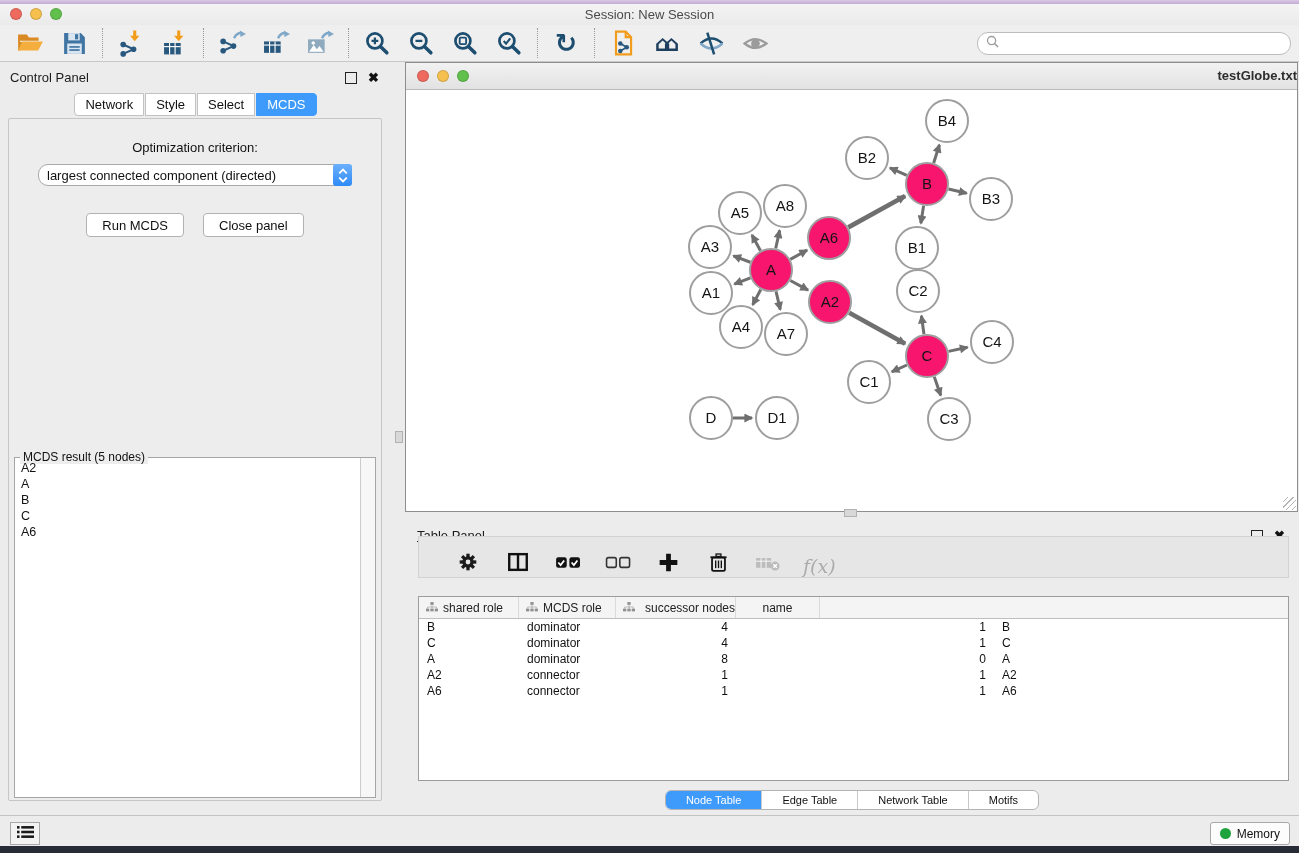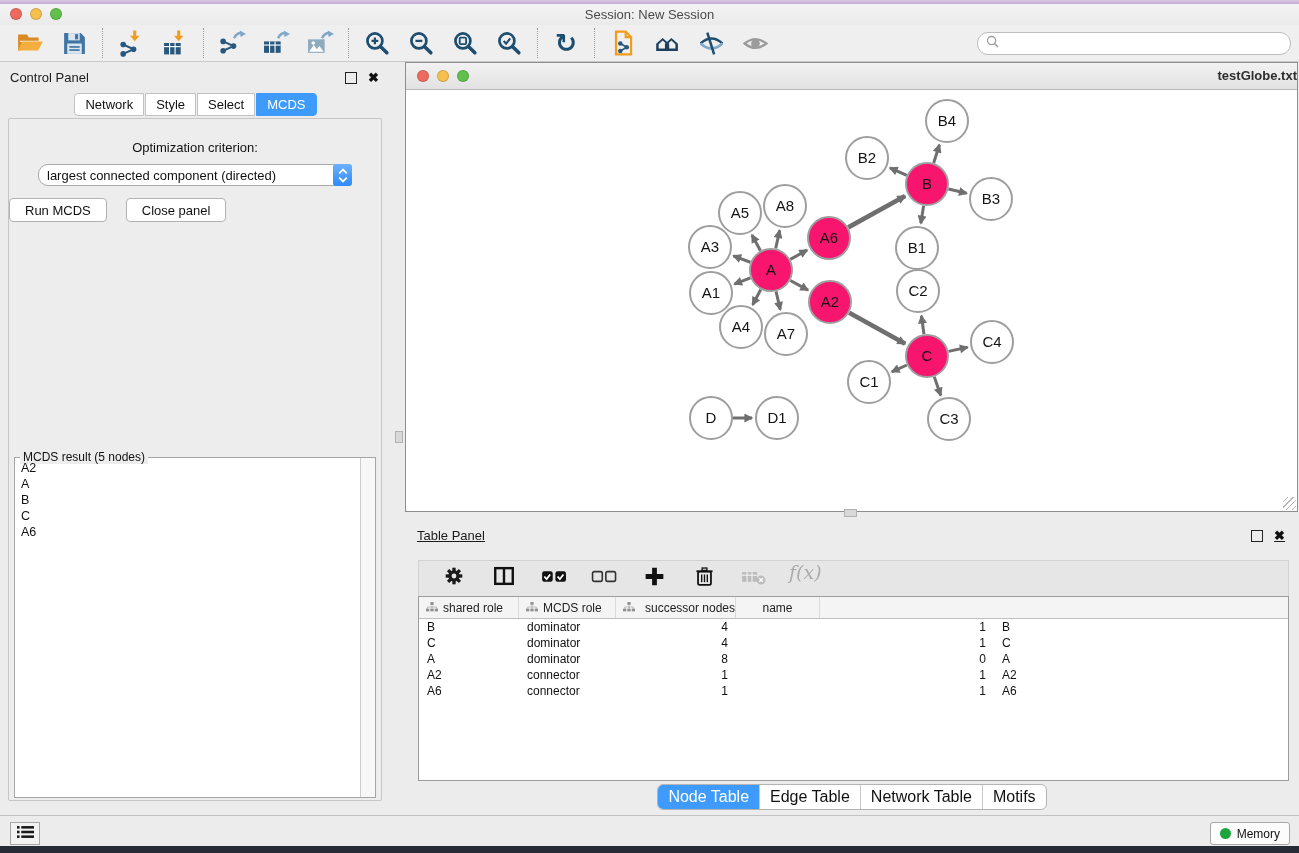--- a/index.html
+++ b/index.html
@@ -26,50 +26,50 @@
   .cp-tabs{display:flex;justify-content:center;margin-top:8px;gap:1px;}
   .tab{background:#fff;border:1px solid #c2c2c2;padding:3px 10px;font-size:13px;color:#111;}
   .tab:first-child{border-radius:4px 0 0 4px;}
   .tab:last-child{border-radius:0 4px 4px 0;}
   .tab.active{background:#3e9bfc;border-color:#3e9bfc;color:#fff;}
   .cp-content{position:absolute;left:8px;right:9px;top:56px;bottom:14px;background:#ededed;border:1px solid #c6c6c6;border-radius:2px;}
   .opt-label{text-align:center;margin-top:21px;font-size:13px;color:#111;}
   .selectbox{margin:9px auto 0 auto;width:314px;height:22px;background:#fff;border:1px solid #a9a9a9;border-radius:10px;display:flex;align-items:center;box-sizing:border-box;}
   .selectbox .sel-text{flex:1;font-size:13px;padding-left:8px;color:#111;white-space:nowrap;}
   .stepper{width:19px;height:22px;margin:-1px;border-radius:3px;background:linear-gradient(#6cb0fd,#2f8bf7);display:flex;align-items:center;justify-content:center;}
-  .btn-row{display:flex;gap:19px;margin-top:12px;}
+  .btn-row{display:flex;justify-content:center;gap:19px;margin-top:27px;}
   .button{background:#fff;border:1px solid #b2b2b2;border-radius:4px;height:22px;padding:0 15px;font-size:13px;display:flex;align-items:center;color:#111;}
   .result-box{position:absolute;left:5px;right:5px;top:338px;bottom:2px;background:#fff;border:1px solid #a5a5a5;margin:0;padding:0;}
   .result-legend{position:absolute;top:-8px;left:5px;background:#ededed;font-size:12px;padding:0 3px;color:#111;}
   .result-scroll{position:absolute;right:0;top:0;bottom:0;width:14px;background:#f7f7f7;border-left:1px solid #cccccc;}
   .result-list{position:absolute;left:0;right:15px;top:2px;bottom:0;overflow:hidden;}
   .result-item{font-size:12.5px;padding-left:6px;line-height:16px;color:#111;}
   
   .net-window{position:absolute;left:405px;top:62px;width:893px;height:450px;border:1px solid #8e8e8e;background:#fff;box-sizing:border-box;}
   .nw-titlebar{position:absolute;left:0;top:0;right:0;height:26px;background:linear-gradient(#f3f2f2,#e3e2e2);border-bottom:1px solid #b9b9b9;}
   .nw-titlebar .lights{top:7px;left:11px;}
   .nw-title{position:absolute;left:0;right:0;top:5px;text-align:right;font-size:13px;font-weight:bold;color:#2d2d2d;}
   .nw-canvas{position:absolute;left:0;top:27px;right:0;bottom:0;background:#fff;}
   .grip{position:absolute;right:1px;bottom:1px;width:13px;height:13px;background:repeating-linear-gradient(135deg,transparent 0 3px,#b5b5b5 3px 4px);}
   .splitter{position:absolute;background:#d8d8d8;border:1px solid #b2b2b2;box-sizing:border-box;}
   
   .table-panel{position:absolute;left:405px;top:520px;width:894px;height:295px;}
-  .tp-toolbar{position:absolute;left:13px;right:10px;top:40px;height:42px;background:#e7e6e6;border:1px solid #d2d2d2;display:flex;align-items:flex-start;padding-left:10px;box-sizing:border-box;}
+  .tp-toolbar{position:absolute;left:13px;right:10px;top:16px;height:42px;background:#e7e6e6;border:1px solid #d2d2d2;display:flex;align-items:flex-end;padding-left:24px;box-sizing:border-box;}
   .tp-toolbar .tool{margin:0 10px;}
   .fx{font-family:"DejaVu Serif",serif;font-style:italic;font-size:19px;color:#ababab;margin-left:10px;}
   .tbl{position:absolute;left:13px;right:10px;top:76px;bottom:34px;background:#fff;border:1px solid #9c9c9c;overflow:hidden;}
   .thead{display:flex;height:22px;background:#f4f4f4;border-bottom:1px solid #bfbfbf;box-sizing:border-box;}
   .th{display:flex;align-items:center;gap:5px;font-size:12px;color:#222;border-right:1px solid #dadada;box-sizing:border-box;padding-left:7px;}
   .th.center{justify-content:center;padding-left:0;}
   .trow{display:flex;height:16px;align-items:center;}
   .td{font-size:12px;color:#111;box-sizing:border-box;padding:0 8px;white-space:nowrap;}
   .td.right{text-align:right;}
   .tp-tabs{position:absolute;left:0;right:0;bottom:5px;display:flex;justify-content:center;}
   .segwrap{display:flex;border:1px solid #b4b4b4;border-radius:6px;overflow:hidden;background:#fff;}
-  .seg{padding:3px 10px;font-size:16px;color:#111;border-left:1px solid #c9c9c9;}
+  .seg{padding:3px 20px;font-size:11px;color:#111;border-left:1px solid #c9c9c9;}
   .seg:first-child{border-left:none;}
   .seg.active{background:#3e9bfc;color:#fff;}
   
   .status-bar{position:absolute;left:0;right:0;top:815px;height:31px;background:#ececec;border-top:1px solid #c3c3c3;box-sizing:border-box;}
   .list-btn{position:absolute;left:10px;top:6px;width:28px;height:21px;background:#f3f3f3;border:1px solid #a8a8a8;display:flex;align-items:center;justify-content:center;}
   .mem-btn{position:absolute;right:9px;top:6px;height:21px;background:#fcfcfc;border:1px solid #a8a8a8;border-radius:3px;display:flex;align-items:center;gap:6px;padding:0 9px;font-size:12px;color:#111;}
   .mem-dot{width:11px;height:11px;border-radius:50%;background:#1fa33c;}
   .bottom-strip{position:absolute;left:0;right:0;top:846px;height:7px;background:#272b35;}
 </style>
 </head>

